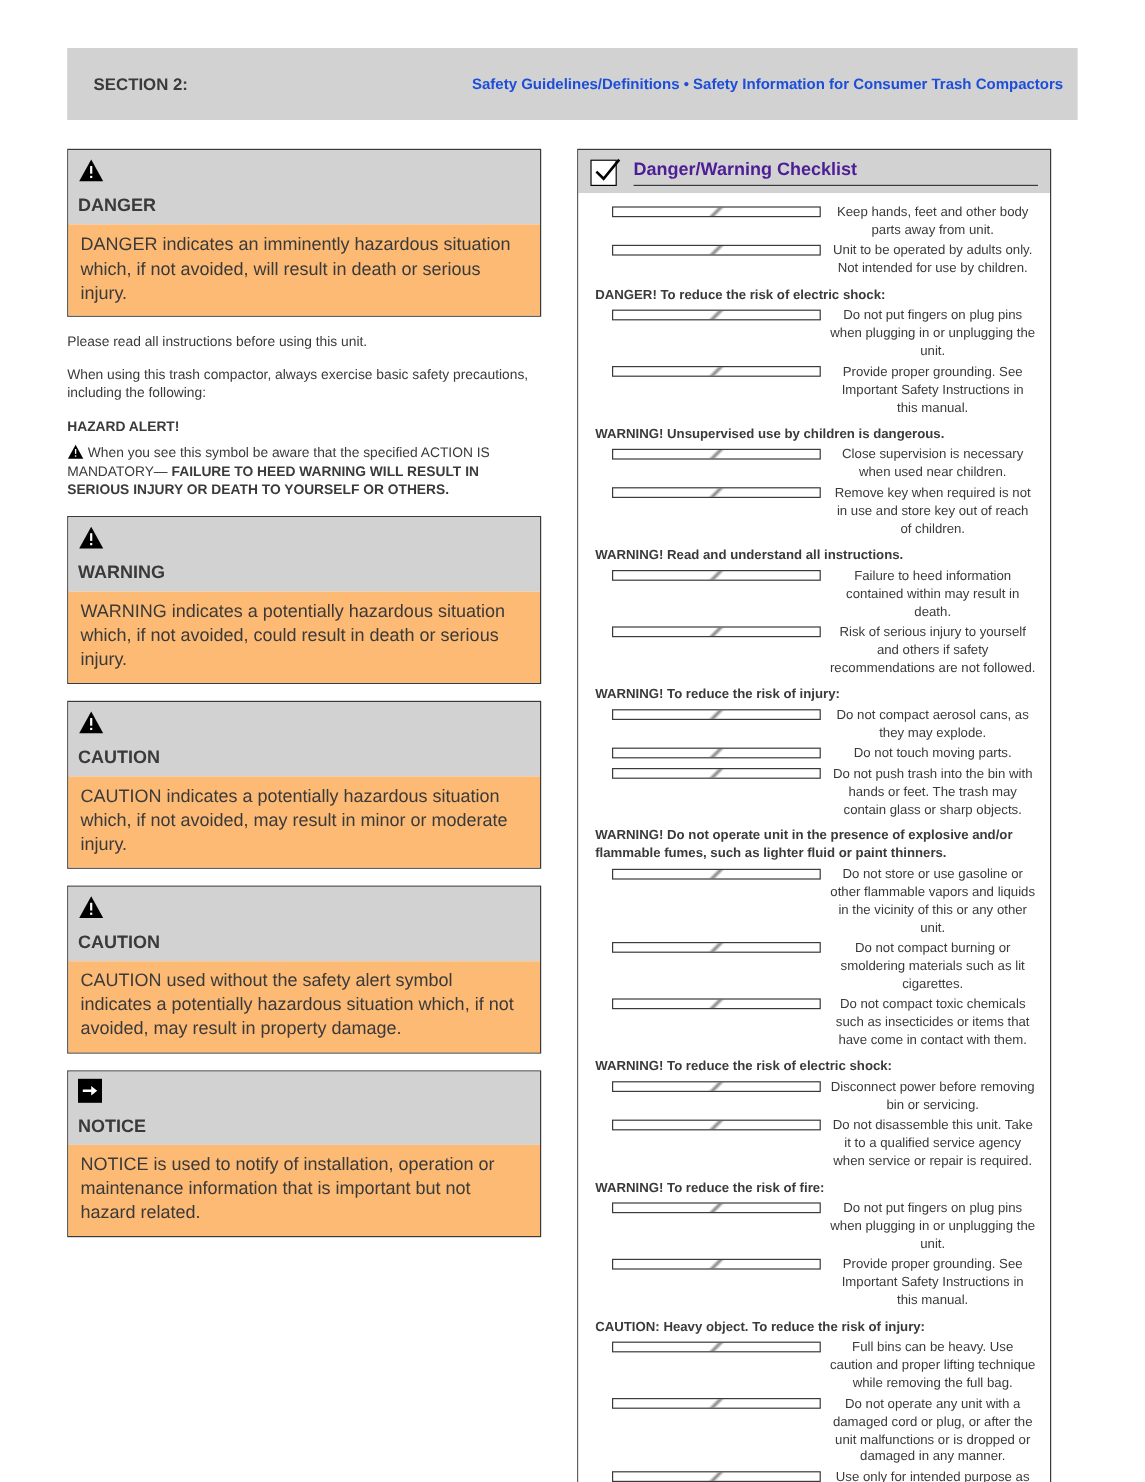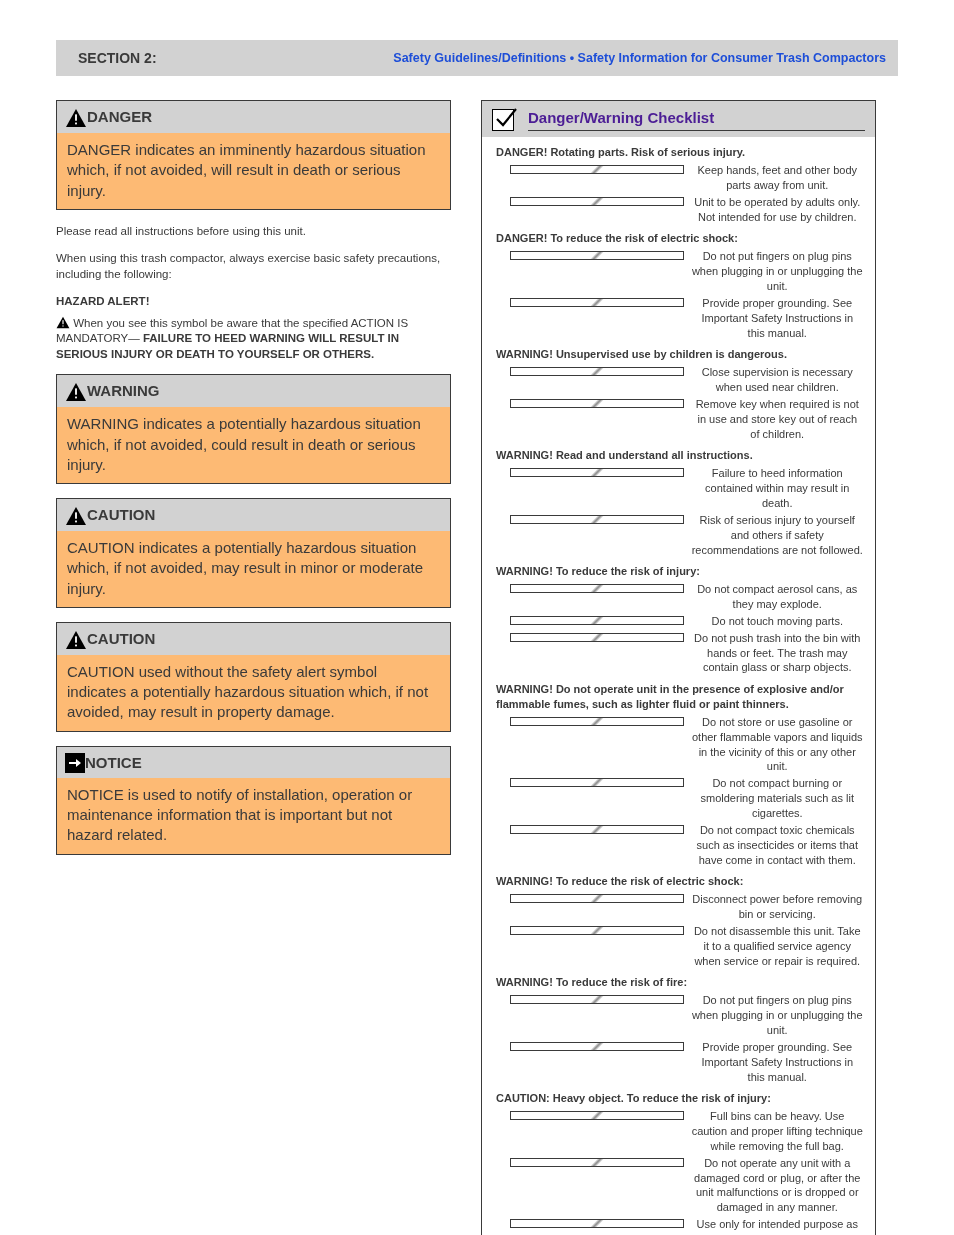--- a/index.html
+++ b/index.html
@@ -10,21 +10,21 @@
     margin: 0 auto;
     color: #3a3a3a;
     font-size: 11.5px;
     line-height: 1.35;
   }
   .page {
     padding: 40px 56px 30px 56px;
   }
   .title-bar {
     background: #d2d2d2;
-    height: 36px;
+    height: 60px;
     margin-bottom: 24px;
     display: flex;
     align-items: center;
     justify-content: space-between;
     padding: 0 12px 0 22px;
     gap: 20px;
   }
   .title-bar .section-label {
     font-size: 14px;
     font-weight: bold;
@@ -43,20 +43,22 @@
 
   .callout {
     border: 1px solid #3a3a3a;
     margin-bottom: 14px;
   }
   .callout-header {
     background: #d2d2d2;
     padding: 6px 8px 5px 8px;
     display: flex;
     align-items: flex-start;
+    gap: 10px;
+    flex-direction: column;
   }
   .callout-header .hdr-icon {
     flex: 0 0 auto;
     padding-top:1px;
   }
   .callout-header .hdr-text {
     font-size: 15px;
     font-weight: bold;
     color: #3a3a3a;
   }
@@ -238,21 +240,20 @@
         <div class="chk-header">
           <span class="check-box-hdr">
             <svg width="24" height="24" viewBox="0 0 24 24">
                 <path d="M3 12 L9 18 L22 2" stroke="#000" stroke-width="2.2" fill="none"></path>
               </svg>
           </span>
           <span class="chk-title">Danger/Warning Checklist</span>
         </div>
         <div class="chk-body" id="chk-body">
 
-        <div class="chk-group-title">DANGER! Rotating parts. Risk of serious injury.</div>
             <div class="chk-item">
               <span class="chk-sq"></span>
               <span>Keep hands, feet and other body parts away from unit.</span>
             </div>
             <div class="chk-item">
               <span class="chk-sq"></span>
               <span>Unit to be operated by adults only. Not intended for use by children.</span>
             </div>
             <div class="chk-group-title">DANGER! To reduce the risk of electric shock:</div>
             <div class="chk-item">

